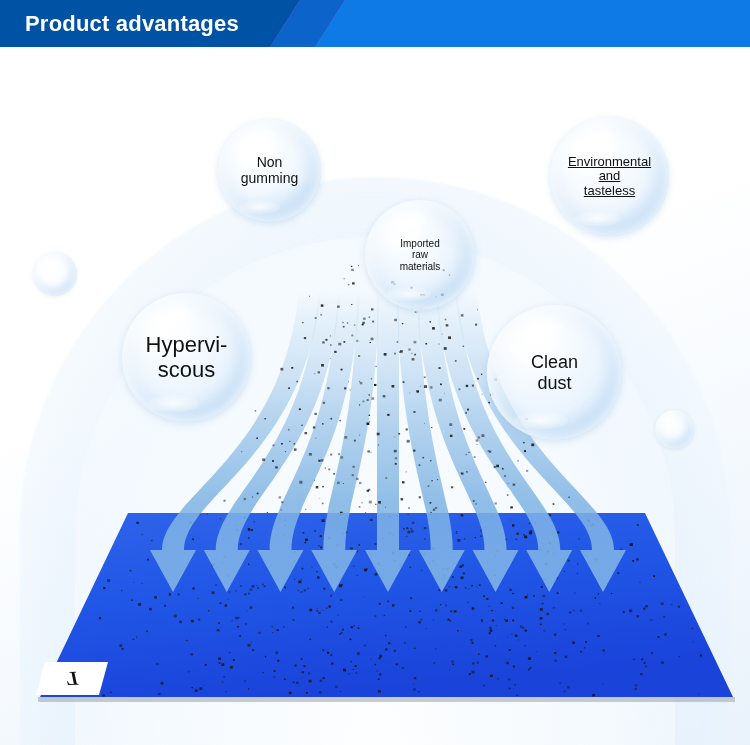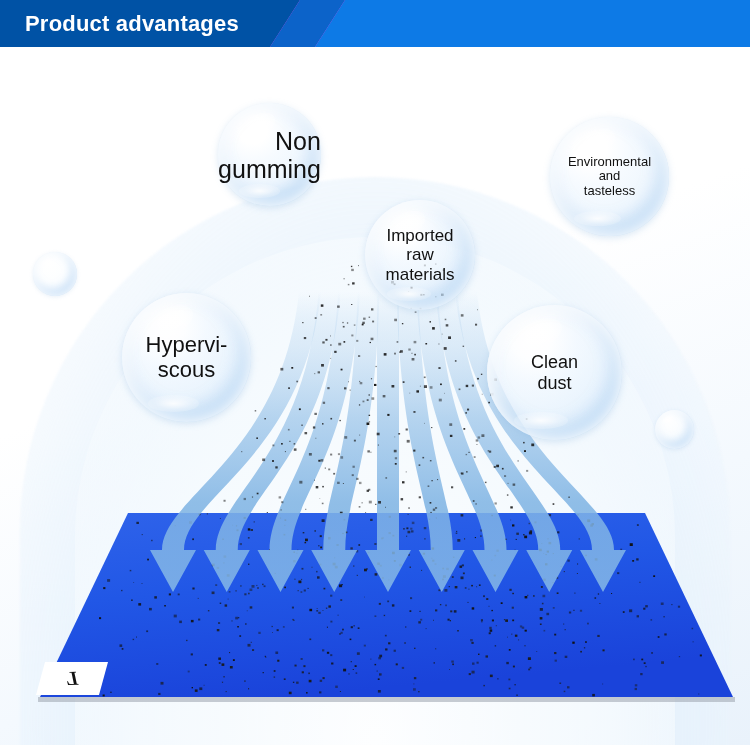--- a/index.html
+++ b/index.html
@@ -916,31 +916,31 @@
           <path d="M 435.5 245 C 448.25 410, 538.25 450, 538.25 503 L 526.25 503 L 549.25 545 L 572.25 503 L 560.25 503 C 560.25 450, 470.25 410, 457.5 245 Z" fill="url(#agrad2)"></path>
           <path d="M 455 245 C 472 410, 592 450, 592 503 L 580 503 L 603 545 L 626 503 L 614 503 C 614 450, 494 410, 477 245 Z" fill="url(#agrad2)"></path>
         </g>
     </svg>
 
     <div id="logo-tab" style="left: 36px; top: 615px; width: 72px; height: 33px; background: rgb(255, 255, 255);">
       <span id="logo-mark">L</span>
     </div>
 
     <div id="bubble-layer">
-        <div class="bubble" style="left: 218px; top: 56px; width: 103px; height: 103px; font-size: 25px; text-align: right;">
+        <div class="bubble" style="left: 218px; top: 72px; width: 103px; height: 103px; font-size: 14px;">
           <span class="btxt" style="white-space: pre-line;">Non
 gumming</span>
         </div>
-        <div class="bubble" style="left: 365px; top: 153px; width: 110px; height: 110px; font-size: 17px;">
+        <div class="bubble" style="left: 365px; top: 153px; width: 110px; height: 110px; font-size: 10px;">
           <span class="btxt" style="white-space: pre-line;">Imported
 raw
 materials</span>
         </div>
         <div class="bubble" style="left: 550px; top: 70px; width: 119px; height: 119px; font-size: 13px;">
-          <span class="btxt" style="white-space: pre-line;">Environmental
+          <span class="btxt" style="white-space: pre-line; text-decoration: underline;">Environmental
 and
 tasteless</span>
         </div>
         <div class="bubble" style="left: 122px; top: 246px; width: 129px; height: 129px; font-size: 22px; text-align: center;">
           <span class="btxt" style="white-space: pre-line;">Hypervi-
 scous</span>
         </div>
         <div class="bubble" style="left: 487px; top: 258px; width: 135px; height: 135px; font-size: 18px;">
           <span class="btxt" style="white-space: pre-line;">Clean
 dust</span>

